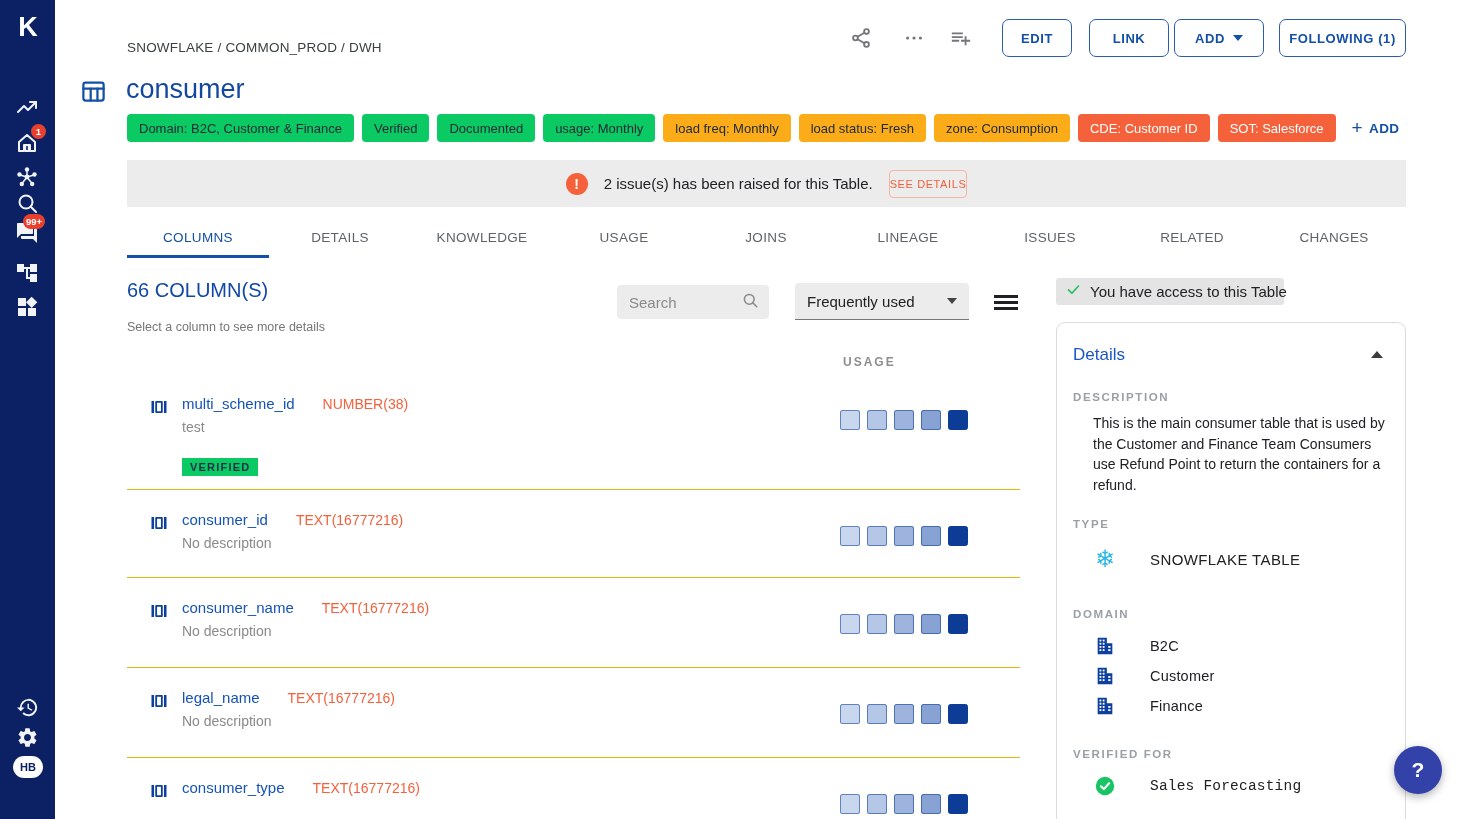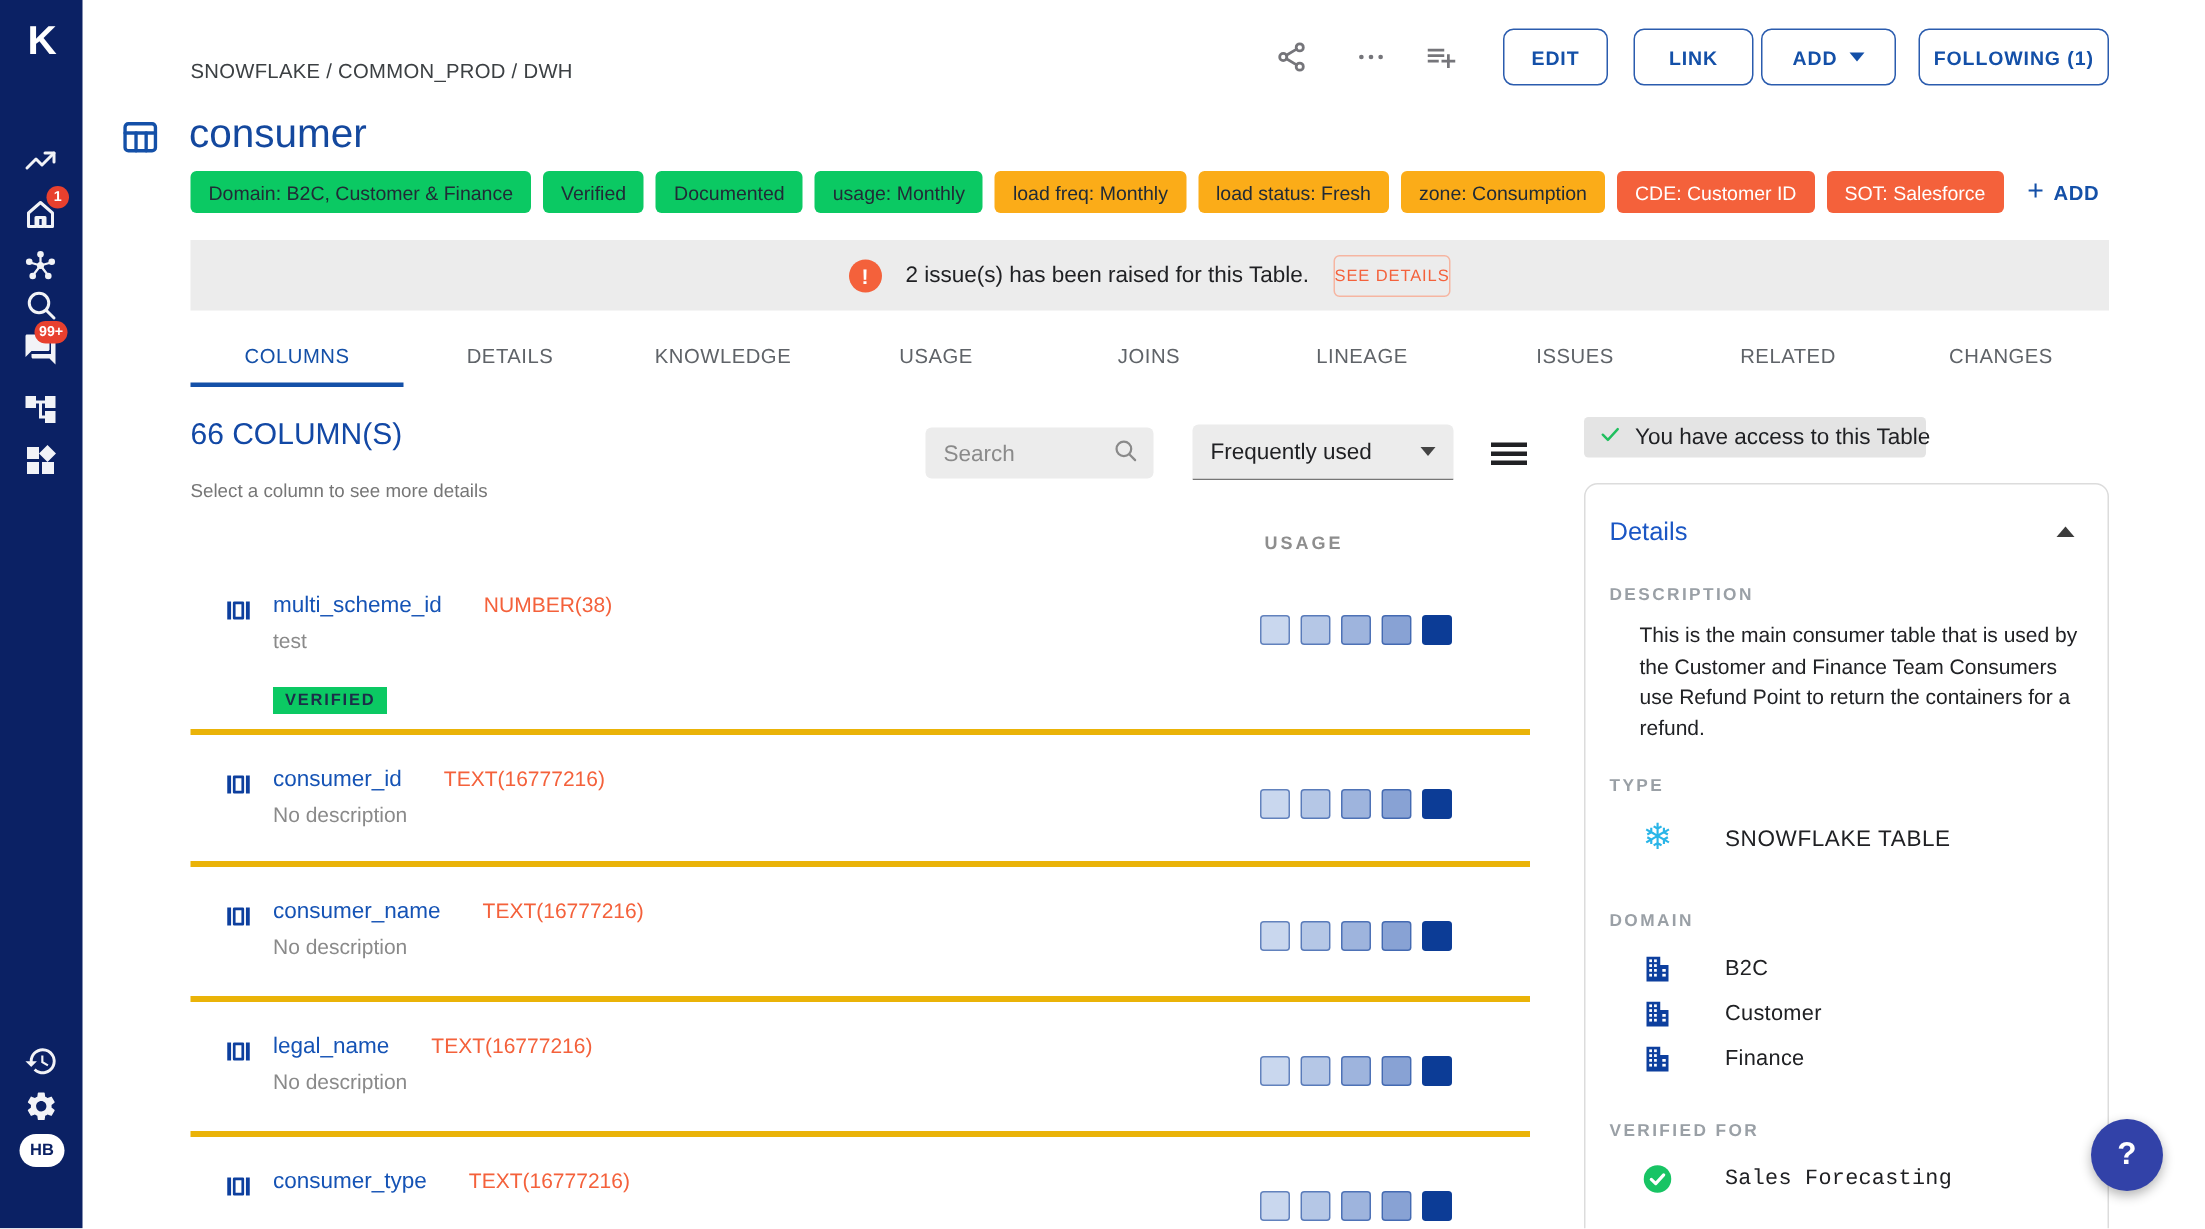--- a/index.html
+++ b/index.html
@@ -89,21 +89,21 @@
   .hamburger span{display:block;height:2.6px;background:#202124;margin-bottom:3.4px;}
   .usage-header{position:absolute;left:843px;top:355px;font-size:12px;font-weight:600;
                 letter-spacing:2px;color:#8e8e8e;}
   .access-banner{position:absolute;left:1056px;top:278px;width:228px;height:27px;background:#e4e4e4;
                  border-radius:3px;display:flex;align-items:center;gap:9px;padding:0 10px;}
   .access-banner svg{width:15px;height:15px;color:#21bf5f;flex:none;}
   .access-banner .txt{font-size:15px;color:#202124;white-space:nowrap;}
 
   
   .columns-list{position:absolute;left:127px;top:374px;width:893px;}
-  .col-row{position:relative;border-bottom:4px solid #eab308;height:90px;cursor:pointer;}
+  .col-row{position:relative;border-bottom:1px solid #eab308;height:90px;cursor:pointer;}
   .col-row:nth-child(1){height:116px;}
   .col-row:nth-child(2){height:88px;}
   .col-row:last-child{border-bottom:none;}
   .col-ico{position:absolute;left:21px;top:24px;width:22px;height:18px;color:#0d3f9e;}
   .col-ico svg{width:22px;height:18px;}
   .col-main{position:absolute;left:55px;top:21px;display:flex;align-items:baseline;gap:28px;}
   .col-name{font-size:15px;color:var(--c-link);}
   .col-type{font-size:14px;color:var(--c-coral);}
   .col-desc{position:absolute;left:55px;top:45px;font-size:14px;color:#8a8a8a;}
   .col-badge{position:absolute;left:55px;top:84px;background:var(--c-green);color:#1c2e49;

